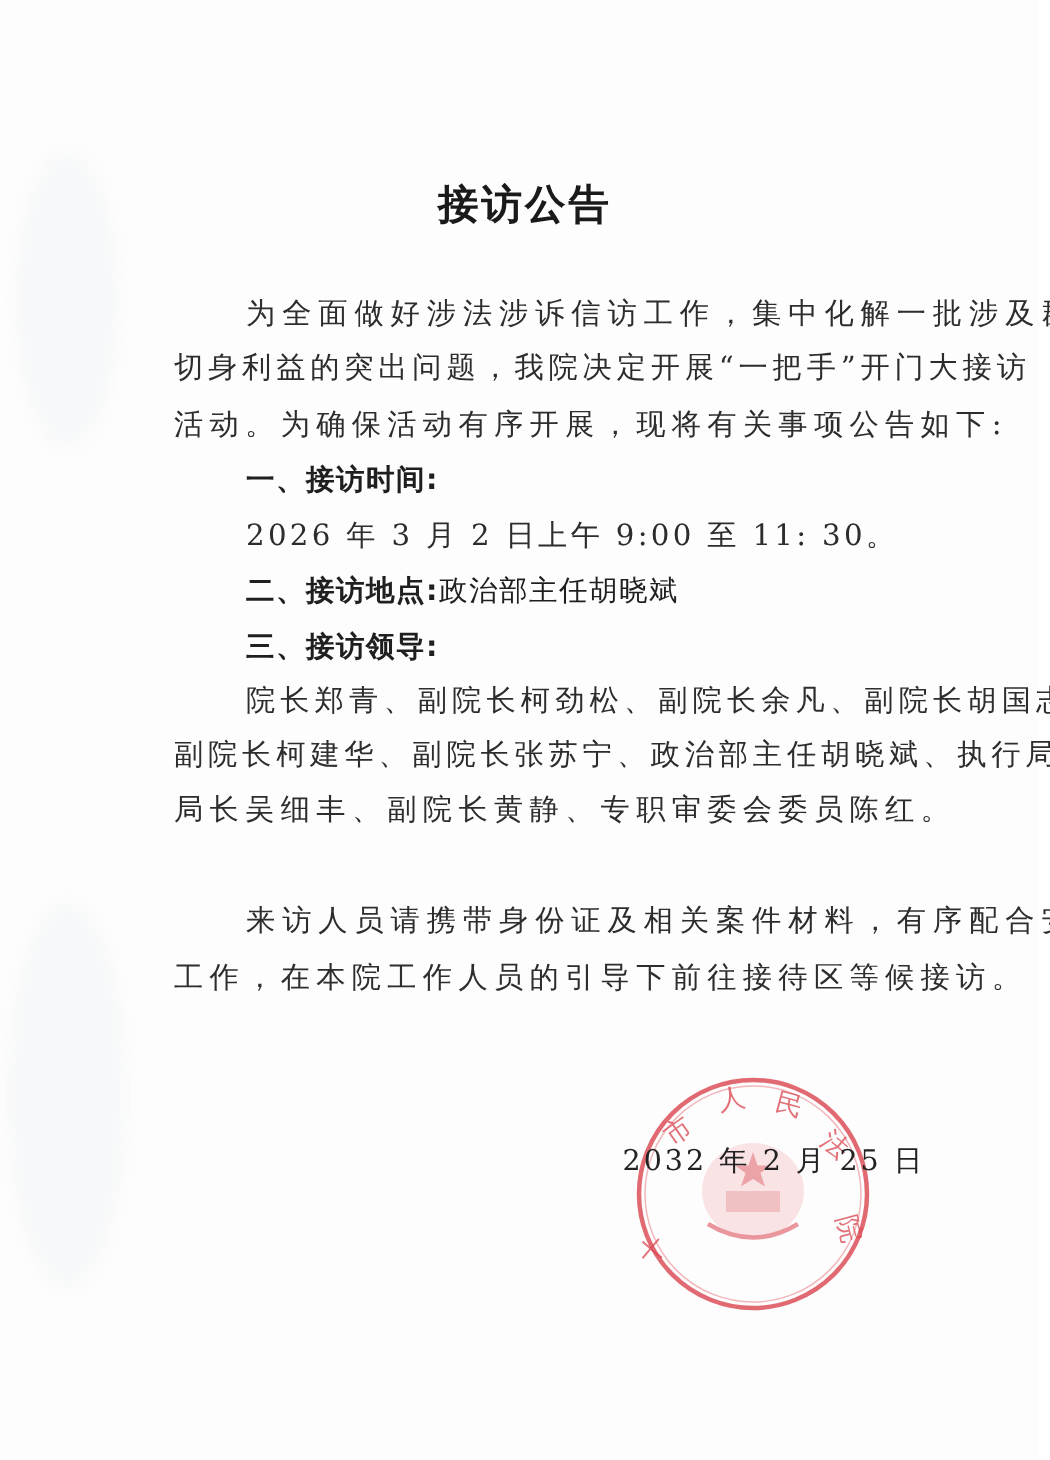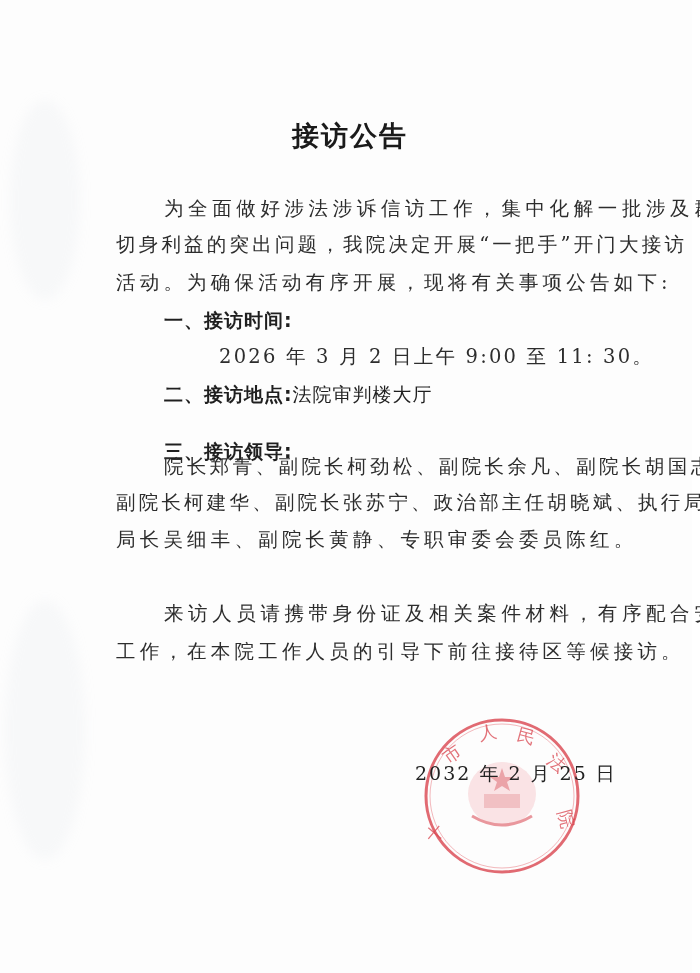--- a/index.html
+++ b/index.html
@@ -17,45 +17,45 @@
   .line {
     position: absolute; left: 116px; width: 490px; font-size: 19.5px; line-height: 24px;
     white-space: nowrap; letter-spacing: 4.6px; color: #2d2d2d;
   }
   .indent { left: 164px; }
   .heading {
     font-family: "DejaVu Sans", "Liberation Sans", sans-serif; font-weight: bold;
     letter-spacing: 1px; color: #1f1f1f; font-size: 19px;
   }
   .heading .normal { font-weight: normal; }
-  .mono-ish { letter-spacing: 3px; text-align: right; }
+  .mono-ish { letter-spacing: 3px; }
   .date { position: absolute; left: 415px; top: 761px; font-size: 19px; letter-spacing: 2px; color: #222; z-index: 3; white-space: nowrap; }
   .stamp { position: absolute; left: 422px; top: 716px; width: 160px; height: 160px; z-index: 2; }
 </style>
 </head>
 <body>
 
 <div class="page">
   <div class="smudge" style="left:10px;top:100px;width:70px;height:200px;"></div>
   <div class="smudge" style="left:5px;top:600px;width:80px;height:260px;"></div>
 
   <div class="title">接访公告</div>
 
   <div class="line indent" style="top:197px;">为全面做好涉法涉诉信访工作，集中化解一批涉及群众</div>
   <div class="line" style="top:233px;letter-spacing:3.2px;">切身利益的突出问题，我院决定开展“一把手”开门大接访</div>
   <div class="line" style="top:271px;letter-spacing:4.2px;">活动。为确保活动有序开展，现将有关事项公告如下:</div>
 
   <div class="line indent heading" style="top:308px;">一、接访时间:</div>
   <div class="line indent mono-ish" style="top:345px;letter-spacing:2.2px;">2026 年 3 月 2 日上午 9:00 至 11: 30。</div>
 
   <div class="line indent heading" style="top:382px;">
-    <span>二、接访地点:</span><span class="normal">法院审判楼大厅</span>
+    <span>二、接访地点:</span><span class="normal">政治部主任胡晓斌</span>
   </div>
 
-  <div class="line indent heading" style="top:419px;margin-top:20px;">三、接访领导:</div>
+  <div class="line indent heading" style="top:419px;">三、接访领导:</div>
   <div class="line indent" style="top:455px;letter-spacing:3.4px;">院长郑青、副院长柯劲松、副院长余凡、副院长胡国志、</div>
   <div class="line" style="top:491px;letter-spacing:3.2px;">副院长柯建华、副院长张苏宁、政治部主任胡晓斌、执行局</div>
   <div class="line" style="top:528px;letter-spacing:4.2px;">局长吴细丰、副院长黄静、专职审委会委员陈红。</div>
 
   <div class="line indent" style="top:602px;">来访人员请携带身份证及相关案件材料，有序配合安检</div>
   <div class="line" style="top:640px;letter-spacing:4.2px;">工作，在本院工作人员的引导下前往接待区等候接访。</div>
 
   <svg class="stamp" viewBox="0 0 160 160">
     <circle cx="80" cy="80" r="76" fill="none" stroke="#d9454f" stroke-width="3" opacity="0.8"></circle>
     <circle cx="80" cy="80" r="72" fill="none" stroke="#e7727a" stroke-width="1" opacity="0.5"></circle>

